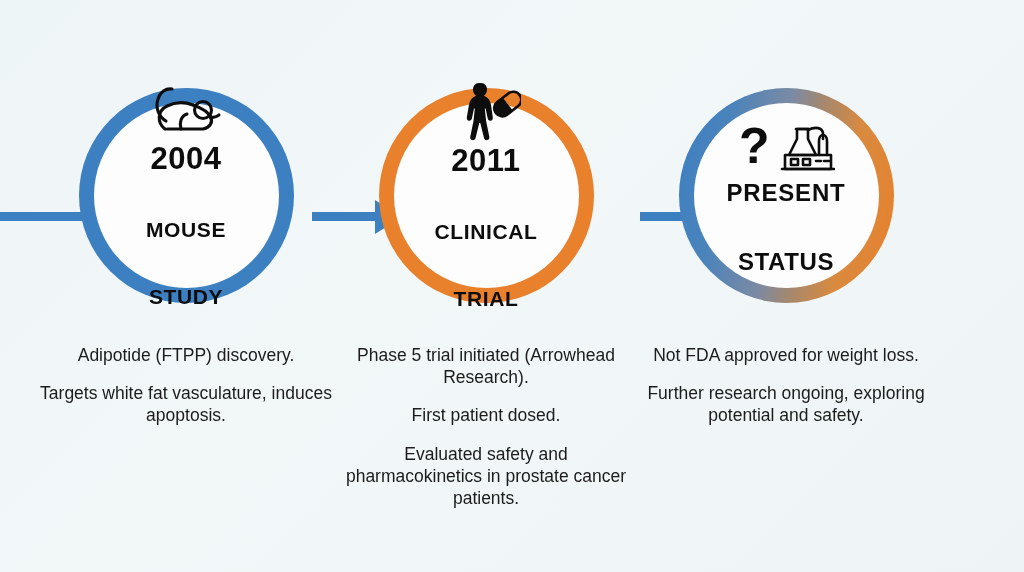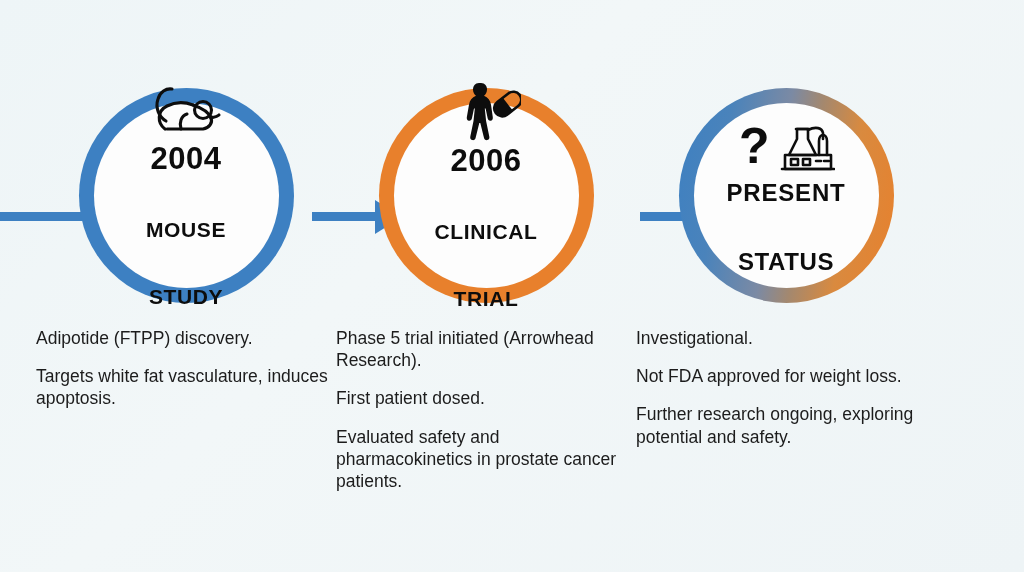--- a/index.html
+++ b/index.html
@@ -126,23 +126,23 @@
     letter-spacing: 0.6px;
     color: #0d0d0d;
     line-height: 1.12;
     text-align: center;
     text-transform: uppercase;
   }
   .node-label.stacked { font-size: 21px; margin-top: 43px; }
 
   
   .caption {
-    margin-top: 24px;
+    margin-top: 41px;
     width: 300px;
-    text-align: left;
+    text-align: center;
     color: #1c1c1c;
   }
   .caption p {
     margin: 0 0 16px 0;
     font-size: 17.5px;
     line-height: 1.27;
   }
   .caption p:last-child { margin-bottom: 0; }
 </style>
 </head>
@@ -195,21 +195,21 @@
                        c.4 1.9 1.5 2.8 3.2 2.6 1.7-.2 2.6-1.6 2.2-3.6
                        l-3.2-15.4 -1.3-12.6 .8 0 2 9.6 c.4 1.9 1.5 2.8 3 2.6
                        1.5-.2 2.5-1.5 2.2-3.5 L40 23.7 c-.6-4.4-3-7.4-7-9
                        1.6-1.2 3-3.2 3-6.2 C36 5 34 2 30 2 z"></path>
               <g transform="translate(40,26) rotate(-38)">
                 <rect x="0" y="0" width="30" height="16" rx="8" ry="8" fill="none" stroke="#0d0d0d" stroke-width="2.6"></rect>
                 <path d="M0 8 a8 8 0 0 1 8-8 h7 v16 h-7 a8 8 0 0 1 -8-8 z"></path>
               </g>
             </svg>
           </div>
-          <div class="node-year">2006</div>
+          <div class="node-year">2011</div>
           <div class="node-label stacked">CLINICAL</div>
           <div class="node-label stacked">TRIAL</div>
         </div>
       </div>
       <div class="caption">
         <p>Phase 5 trial initiated (Arrowhead Research).</p>
         <p>First patient dosed.</p>
         <p>Evaluated safety and pharmacokinetics in prostate cancer patients.</p>
       </div>
     </div>
@@ -232,20 +232,19 @@
                 <rect x="66" y="40" width="7" height="6"></rect>
                 <path d="M79 42 h5 M87 42 h5"></path>
               </g>
             </svg>
           </div>
           <div class="node-year" style="font-size:24px;letter-spacing:0.8px;">PRESENT</div>
           <div class="node-label stacked" style="font-size:24px;">STATUS</div>
         </div>
       </div>
       <div class="caption">
-        <p>Investigational.</p>
         <p>Not FDA approved for weight loss.</p>
         <p>Further research ongoing, exploring potential and safety.</p>
       </div>
     </div>
 
   </div>
 </div>
 
 </body></html>

